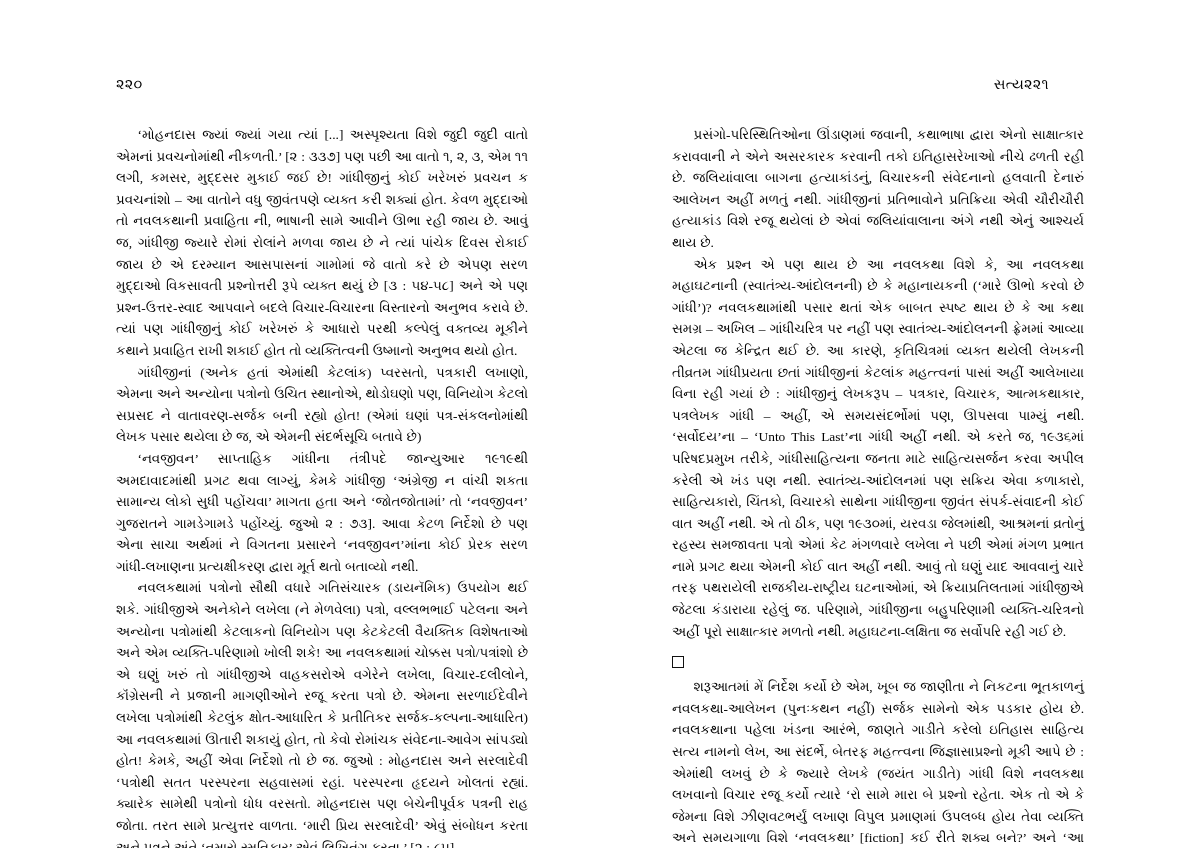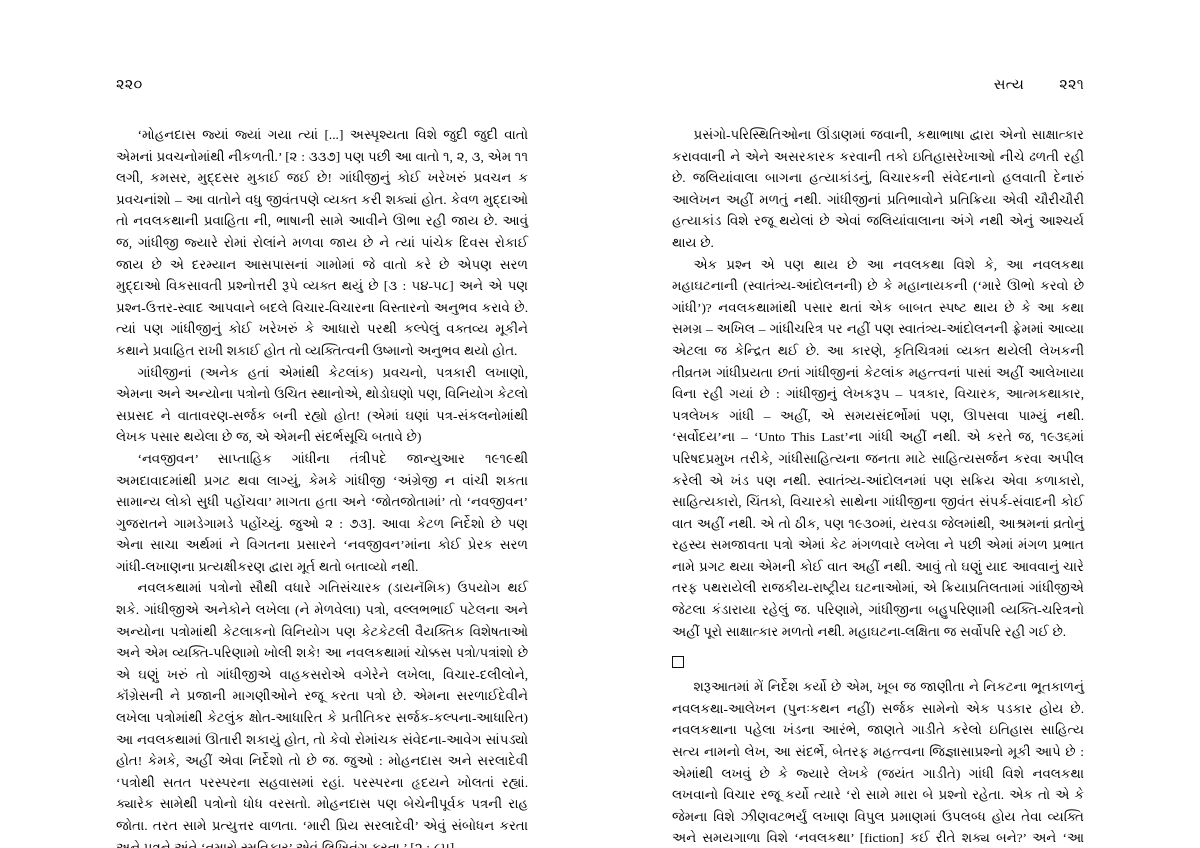--- a/index.html
+++ b/index.html
@@ -48,21 +48,21 @@
   }
   .running-head .title {
     flex: 1 1 auto;
     text-align: center;
   }
   .page-left .running-head .folio { text-align: left; }
   .page-left .running-head .title { text-align: center; padding-right: 20px;}
   .page-right .running-head .folio-right {
     width: 60px;
     flex: 0 0 60px;
-    text-align: right;
+    text-align: left;
   }
   .page-right .running-head .title-right {
     flex: 1 1 auto;
     text-align: right;
   }
   .textblock {
     margin-top: 18px;
     font-size: 13.4px;
     line-height: 21.6px;
     text-align: justify;
@@ -97,21 +97,21 @@
 <body>
 
 <div class="book-spread">
 
   <div class="page page-left">
     <div class="running-head">
       <div class="folio">૨૨૦</div>
     </div>
     <div class="textblock">
       <p class="para">‘મોહનદાસ જ્યાં જ્યાં ગયા ત્યાં [...] અસ્પૃશ્યતા વિશે જુદી જુદી વાતો એમનાં પ્રવચનોમાંથી નીકળતી.’ [૨ : ૩૩૭] પણ પછી આ વાતો ૧, ૨, ૩, એમ ૧૧ લગી, કમસર, મુદ્દસર મુકાઈ જઈ છે! ગાંધીજીનું કોઈ ખરેખરું પ્રવચન ક પ્રવચનાંશો – આ વાતોને વધુ જીવંતપણે વ્યક્ત કરી શક્યાં હોત. કેવળ મુદ્દાઓ તો નવલકથાની પ્રવાહિતા ની, ભાષાની સામે આવીને ઊભા રહી જાય છે. આવું જ, ગાંધીજી જ્યારે રોમાં રોલાંને મળવા જાય છે ને ત્યાં પાંચેક દિવસ રોકાઈ જાય છે એ દરમ્યાન આસપાસનાં ગામોમાં જે વાતો કરે છે એપણ સરળ મુદ્દાઓ વિકસાવતી પ્રશ્નોત્તરી રૂપે વ્યક્ત થયું છે [૩ : ૫૪-૫૮] અને એ પણ પ્રશ્ન-ઉત્તર-સ્વાદ આપવાને બદલે વિચાર-વિચારના વિસ્તારનો અનુભવ કરાવે છે. ત્યાં પણ ગાંધીજીનું કોઈ ખરેખરું કે આધારો પરથી કલ્પેલું વક્તવ્ય મૂકીને કથાને પ્રવાહિત રાખી શકાઈ હોત તો વ્યક્તિત્વની ઉષ્માનો અનુભવ થયો હોત.</p>
-      <p class="para">ગાંધીજીનાં (અનેક હતાં એમાંથી કેટલાંક) પ્રવચનો, પત્રકારી લખાણો, એમના અને અન્યોના પત્રોનો ઉચિત સ્થાનોએ, થોડોઘણો પણ, વિનિયોગ કેટલો સપ્રસદ ને વાતાવરણ-સર્જક બની રહ્યો હોત! (એમાં ઘણાં પત્ર-સંકલનોમાંથી લેખક પસાર થયેલા છે જ, એ એમની સંદર્ભસૂચિ બતાવે છે)</p>
+      <p class="para">ગાંધીજીનાં (અનેક હતાં એમાંથી કેટલાંક) પ્વરસતો, પત્રકારી લખાણો, એમના અને અન્યોના પત્રોનો ઉચિત સ્થાનોએ, થોડોઘણો પણ, વિનિયોગ કેટલો સપ્રસદ ને વાતાવરણ-સર્જક બની રહ્યો હોત! (એમાં ઘણાં પત્ર-સંકલનોમાંથી લેખક પસાર થયેલા છે જ, એ એમની સંદર્ભસૂચિ બતાવે છે)</p>
       <p class="para">‘નવજીવન’ સાપ્તાહિક ગાંધીના તંત્રીપદે જાન્યુઆર ૧૯૧૯થી અમદાવાદમાંથી પ્રગટ થવા લાગ્યું, કેમકે ગાંધીજી ‘અંગ્રેજી ન વાંચી શકતા સામાન્ય લોકો સુધી પહોંચવા’ માગતા હતા અને ‘જોતજોતામાં’ તો ‘નવજીવન’ ગુજરાતને ગામડેગામડે પહોંચ્યું. જુઓ ૨ : ૭૩]. આવા કેટળ નિર્દેશો છે પણ એના સાચા અર્થમાં ને વિગતના પ્રસારને ‘નવજીવન’માંના કોઈ પ્રેરક સરળ ગાંધી-લખાણના પ્રત્યક્ષીકરણ દ્વારા મૂર્ત થતો બતાવ્યો નથી.</p>
       <p class="para">નવલકથામાં પત્રોનો સૌથી વધારે ગતિસંચારક (ડાયનૅમિક) ઉપયોગ થઈ શકે. ગાંધીજીએ અનેકોને લખેલા (ને મેળવેલા) પત્રો, વલ્લભભાઈ પટેલના અને અન્યોના પત્રોમાંથી કેટલાકનો વિનિયોગ પણ કેટકેટલી વૈયક્તિક વિશેષતાઓ અને એમ વ્યક્તિ-પરિણામો ખોલી શકે! આ નવલકથામાં ચોક્કસ પત્રો/પત્રાંશો છે એ ઘણું ખરું તો ગાંધીજીએ વાહકસરોએ વગેરેને લખેલા, વિચાર-દલીલોને, કૉંગ્રેસની ને પ્રજાની માગણીઓને રજૂ કરતા પત્રો છે. એમના સરળાઈદેવીને લખેલા પત્રોમાંથી કેટલુંક ક્ષોત-આધારિત કે પ્રતીતિકર સર્જક-કલ્પના-આધારિત) આ નવલકથામાં ઊતારી શકાયું હોત, તો કેવો રોમાંચક સંવેદના-આવેગ સાંપડ્યો હોત! કેમકે, અહીં એવા નિર્દેશો તો છે જ. જુઓ : મોહનદાસ અને સરલાદેવી ‘પત્રોથી સતત પરસ્પરના સહવાસમાં રહાં. પરસ્પરના હૃદયને ખોલતાં રહ્યાં. ક્યારેક સામેથી પત્રોનો ધોધ વરસતો. મોહનદાસ પણ બેચેનીપૂર્વક પત્રની રાહ જોતા. તરત સામે પ્રત્યુત્તર વાળતા. ‘મારી પ્રિય સરલાદેવી’ એવું સંબોધન કરતા અને પત્રને અંતે ‘તમારો સ્મૃતિકાર’ એવું લિખિતંગ કરતા.’ [૨ : ૮૫]</p>
     </div>
   </div>
 
   <div class="page page-right">
     <div class="running-head">
       <div class="title-right">સત્ય</div>
       <div class="folio-right">૨૨૧</div>
     </div>

